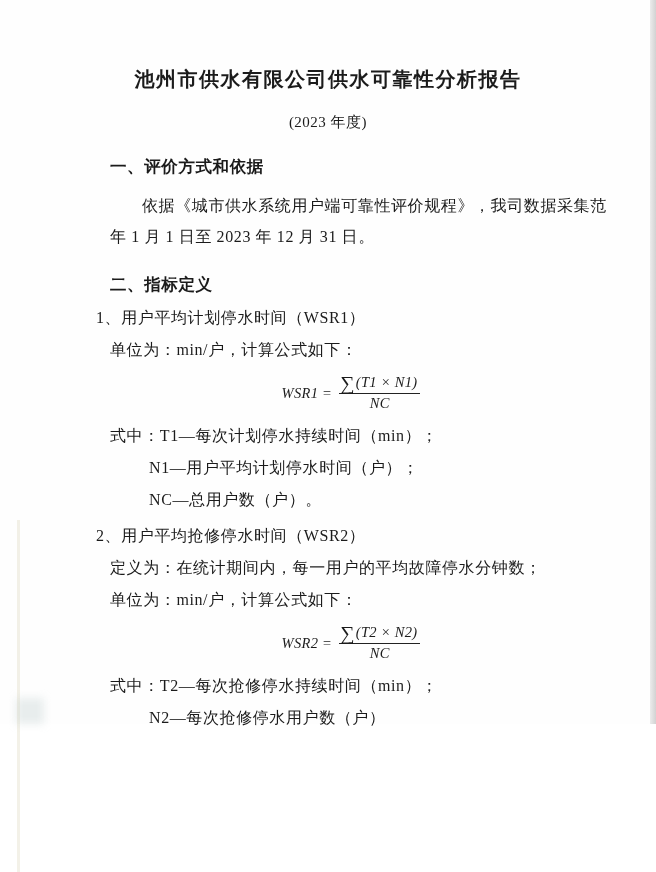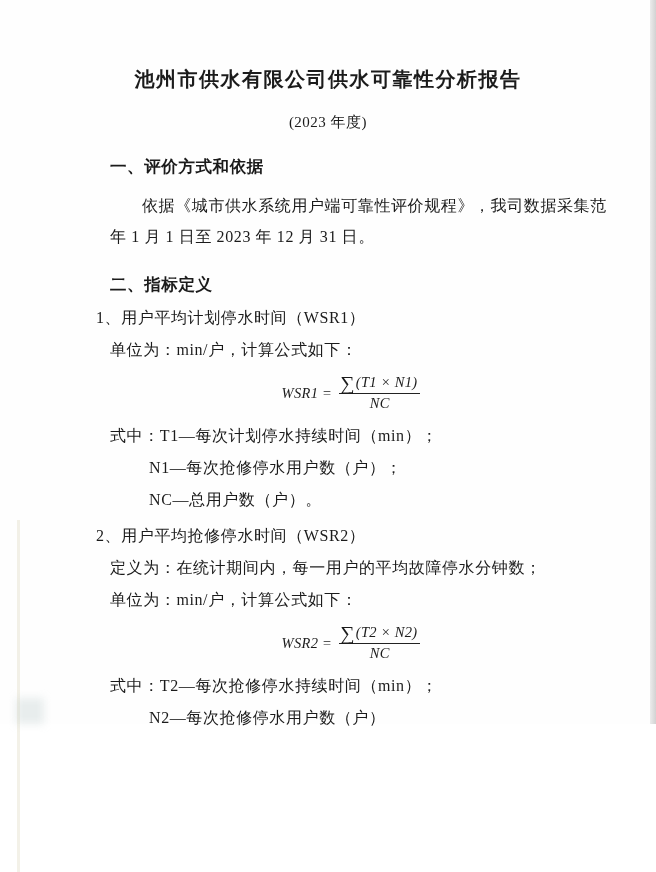--- a/index.html
+++ b/index.html
@@ -118,21 +118,21 @@
             <span class="sigma">∑</span>
             <span>(T1 × N1)</span>
           </span>
           <span class="den">NC</span>
         </span>
       </div>
 
       <div class="line32">
         <span>式中：</span><span>T1—每次计划停水持续时间（min）；</span>
       </div>
-      <div class="term-extra">N1—每次抢修停水用户数（户）；</div>
+      <div class="term-extra">N1—用户平均计划停水时间（户）；</div>
       <div class="term-extra">NC—总用户数（户）。</div>
     </div>
 
     <div>
       <div class="ind-name">2、用户平均抢修停水时间（WSR2）</div>
       <div class="line32">定义为：在统计期间内，每一用户的平均故障停水分钟数；</div>
       <div class="line32">单位为：min/户，计算公式如下：</div>
 
       <div class="formula">
         <span>WSR2 =</span>

